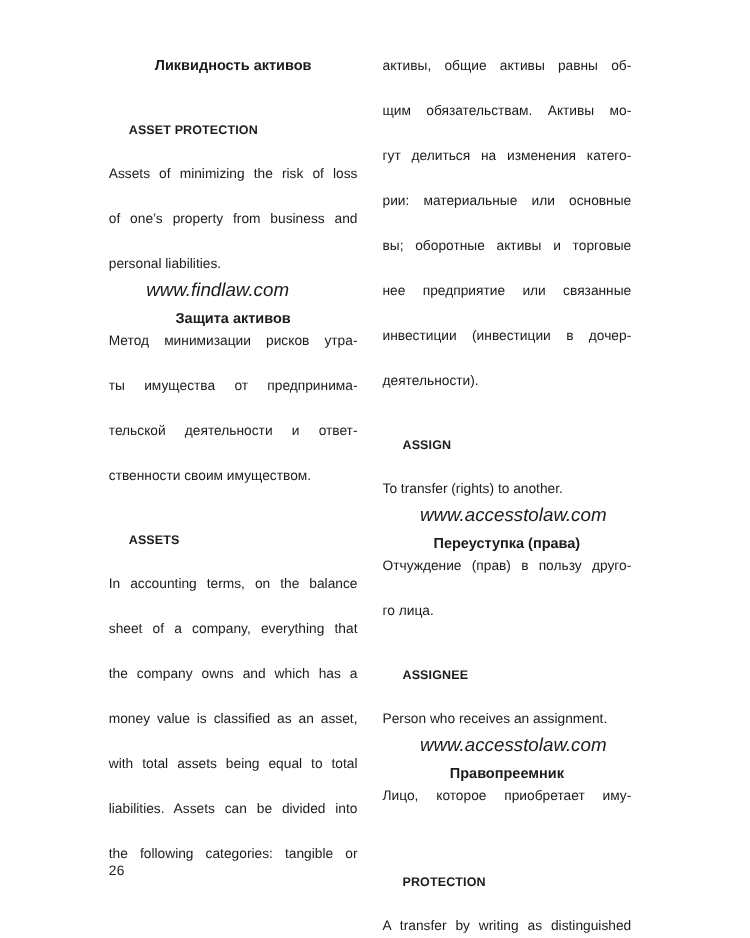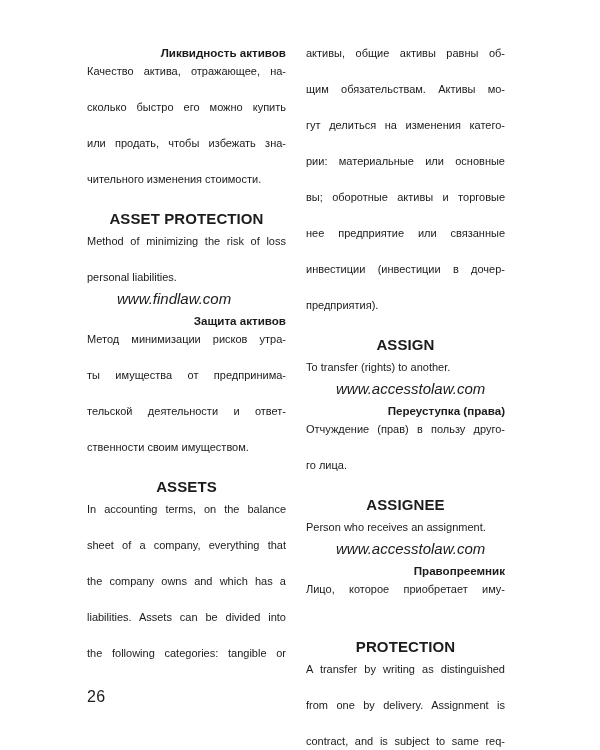--- a/index.html
+++ b/index.html
@@ -36,34 +36,34 @@
 
   .col {
     position: absolute;
     top: 0;
     width: 199px;
   }
   .col-left  { left: 0; }
   .col-right { left: 219px; }
 
   .headword {
-    font-size: 15px;
+    font-size: 10px;
     font-weight: bold;
     line-height: 18px;
     letter-spacing: 0.1px;
-    margin: 4px;
-    text-align: center;
+    margin: 16px;
+    text-align: left;
     white-space: nowrap;
   }
   .headword-ru {
     font-size: 11.6px;
     font-weight: bold;
     line-height: 18px;
     margin: 0;
-    text-align: right;
+    text-align: center;
     white-space: nowrap;
   }
 
   .def {
     font-size: 11px;
     line-height: 18px;
     margin: 0;
     text-align: justify;
     text-justify: inter-word;
     hyphens: manual;
@@ -84,21 +84,21 @@
     text-align: left;
     white-space: nowrap;
   }
 
   .gap { height: 18px; }
 
   .folio {
     position: absolute;
     left: 87px;
     top: 689px;
-    font-size: 16px;
+    font-size: 11px;
     line-height: 16px;
     color: #1b1b1b;
     letter-spacing: 0.3px;
   }
 
   
   .ln {
     display: block;
     text-align: justify;
     text-justify: inter-word;
@@ -112,60 +112,57 @@
   .ln.end { text-align: left; }
 </style>
 </head>
 <body>
 
 <div class="page">
 
   <div class="columns">
     <div class="col col-left" id="col-left">
         <p class="headword-ru">Ликвидность активов</p>
-        <p class="def def-ru">
-          <span class="ln">Качество актива, отражающее, на-</span>
-          <span class="ln">сколько быстро его можно купить</span>
-          <span class="ln">или продать, чтобы избежать зна-</span>
-          <span class="ln end">чительного изменения стоимости.</span>
-        </p>
         <div class="gap"></div>
         <p class="headword">ASSET PROTECTION</p>
         <p class="def def-en">
-          <span class="ln">Method of minimizing the risk of loss</span>
+          <span class="ln">Assets of minimizing the risk of loss</span>
+          <span class="ln">of one’s property from business and</span>
           <span class="ln end">personal liabilities.</span>
         </p>
         <p class="source">www.findlaw.com</p>
         <p class="headword-ru">Защита активов</p>
         <p class="def def-ru">
           <span class="ln">Метод минимизации рисков утра-</span>
           <span class="ln">ты имущества от предпринима-</span>
           <span class="ln">тельской деятельности и ответ-</span>
           <span class="ln end">ственности своим имуществом.</span>
         </p>
         <div class="gap"></div>
         <p class="headword">ASSETS</p>
         <p class="def def-en">
           <span class="ln">In accounting terms, on the balance</span>
           <span class="ln">sheet of a company, everything that</span>
           <span class="ln">the company owns and which has a</span>
+          <span class="ln">money value is classified as an asset,</span>
+          <span class="ln">with total assets being equal to total</span>
           <span class="ln">liabilities. Assets can be divided into</span>
           <span class="ln">the following categories: tangible or</span>
         </p>
       </div>
     <div class="col col-right" id="col-right">
         <p class="def def-ru">
           <span class="ln">активы, общие активы равны об-</span>
           <span class="ln">щим обязательствам. Активы мо-</span>
           <span class="ln">гут делиться на изменения катего-</span>
           <span class="ln">рии: материальные или основные</span>
           <span class="ln">вы; оборотные активы и торговые</span>
           <span class="ln">нее предприятие или связанные</span>
           <span class="ln">инвестиции (инвестиции в дочер-</span>
-          <span class="ln end">предприятия).</span>
+          <span class="ln end">деятельности).</span>
         </p>
         <div class="gap"></div>
         <p class="headword">ASSIGN</p>
         <p class="def def-en">
           <span class="ln end">To transfer (rights) to another.</span>
         </p>
         <p class="source">www.accesstolaw.com</p>
         <p class="headword-ru">Переуступка (права)</p>
         <p class="def def-ru">
           <span class="ln">Отчуждение (прав) в пользу друго-</span>

